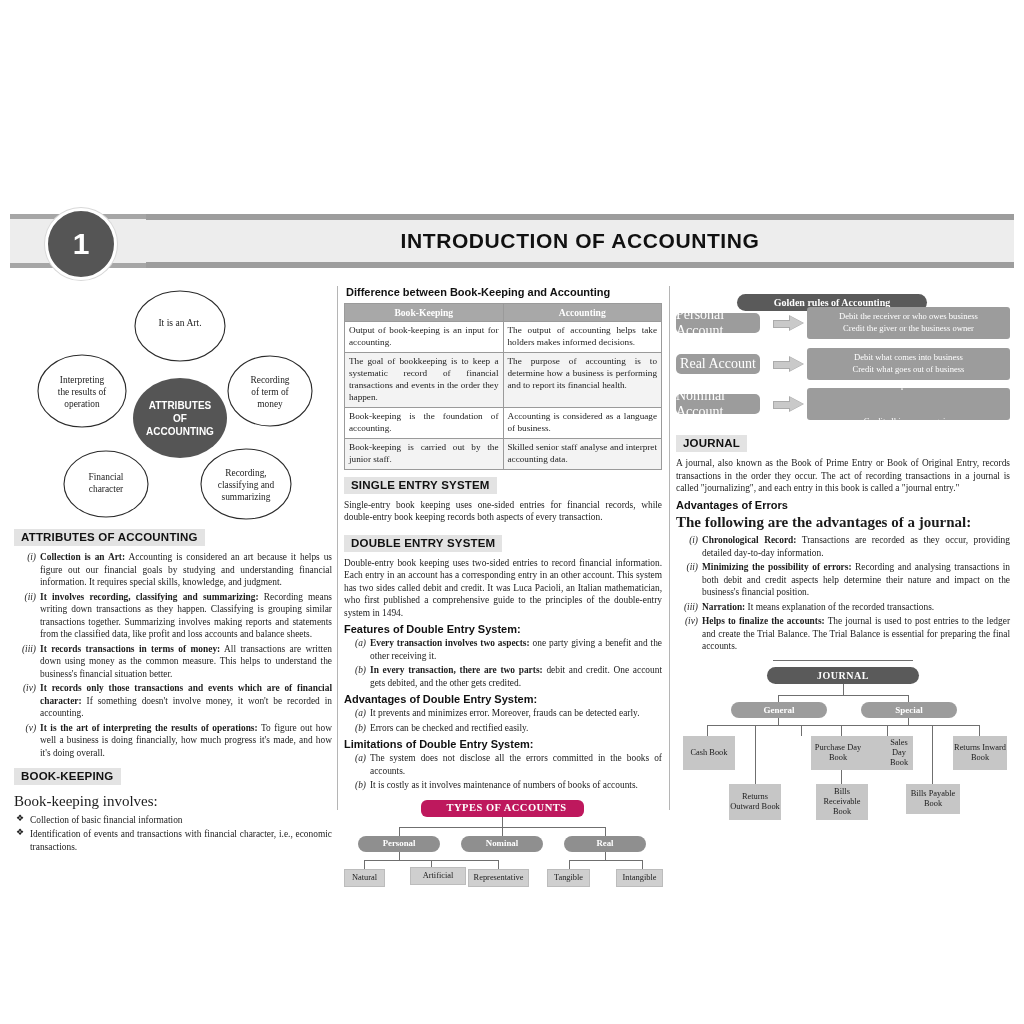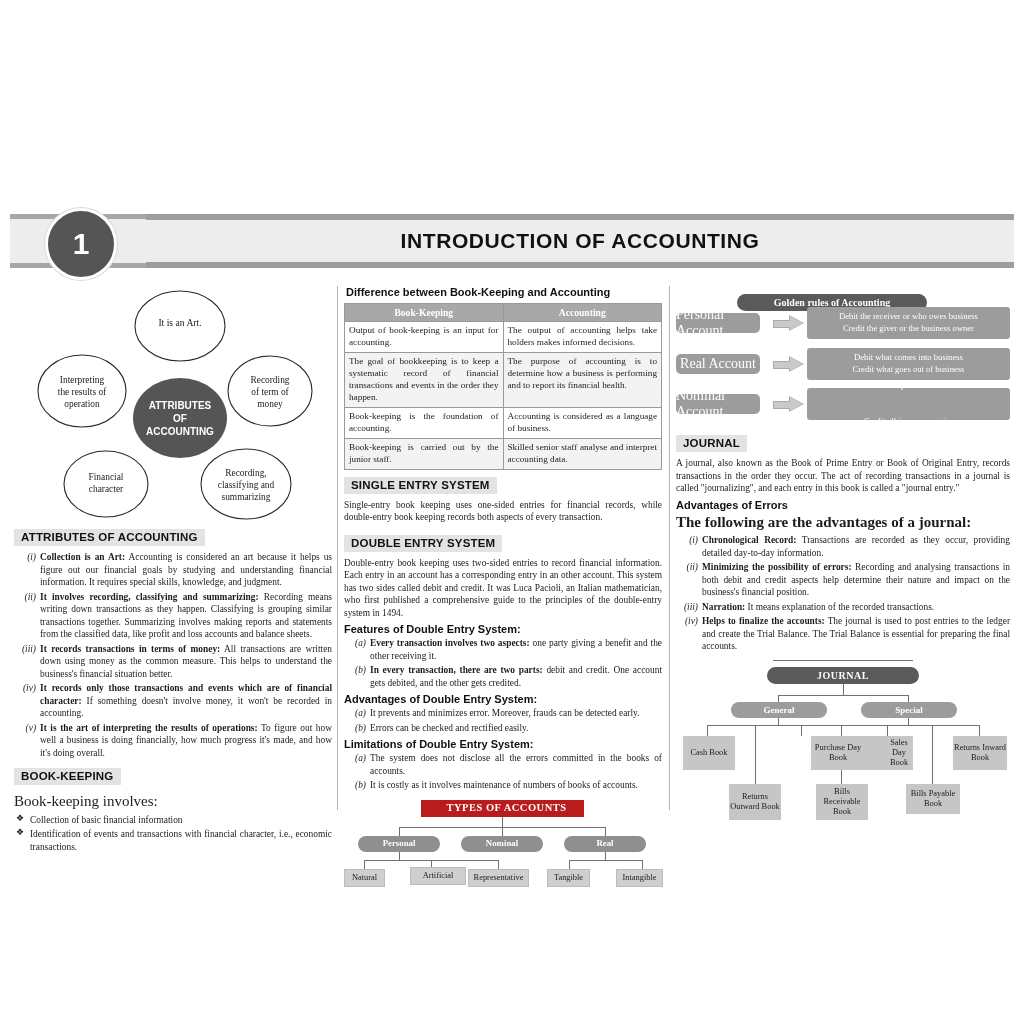--- a/index.html
+++ b/index.html
@@ -63,21 +63,21 @@
     font-family:"Liberation Serif", serif;}
   table.diff td{border:1px solid #9a9a9a;padding:3px 4px;font-size:9.2px;
     line-height:1.3;text-align:justify;vertical-align:top;}
   table.diff tr.odd td{background:#f3f3f3;}
   table.diff tr.even td{background:#ffffff;}
 
   
   .flow{position:relative;margin-top:8px;height:90px;width:318px;}
   .node{position:absolute;display:flex;align-items:center;justify-content:center;
     text-align:center;font-size:8.6px;line-height:1.15;color:#1c1c1c;box-sizing:border-box;}
-  .node.dark{background:#b91c1c;color:#fff;font-weight:bold;border-radius:0;
+  .node.dark{background:#be185d;color:#fff;font-weight:bold;border-radius:6px;
     font-size:10.5px;letter-spacing:.5px;font-family:"Liberation Serif",serif;padding-left:8px;}
   .node.mid{background:#8f8f8f;color:#fff;font-weight:bold;border-radius:8px;font-size:8.8px;}
   .node.leaf{background:#cfcfcf;border:1px solid #bcbcbc;font-size:8.4px;}
   .ln{position:absolute;background:#6f6f6f;}
   .lnv{width:1px;}
   .lnh{height:1px;}
 
   
   .golden{position:relative;width:334px;height:142px;}
   .gold-title{position:absolute;left:61px;top:8px;width:190px;height:17px;background:#5a5a5a;

